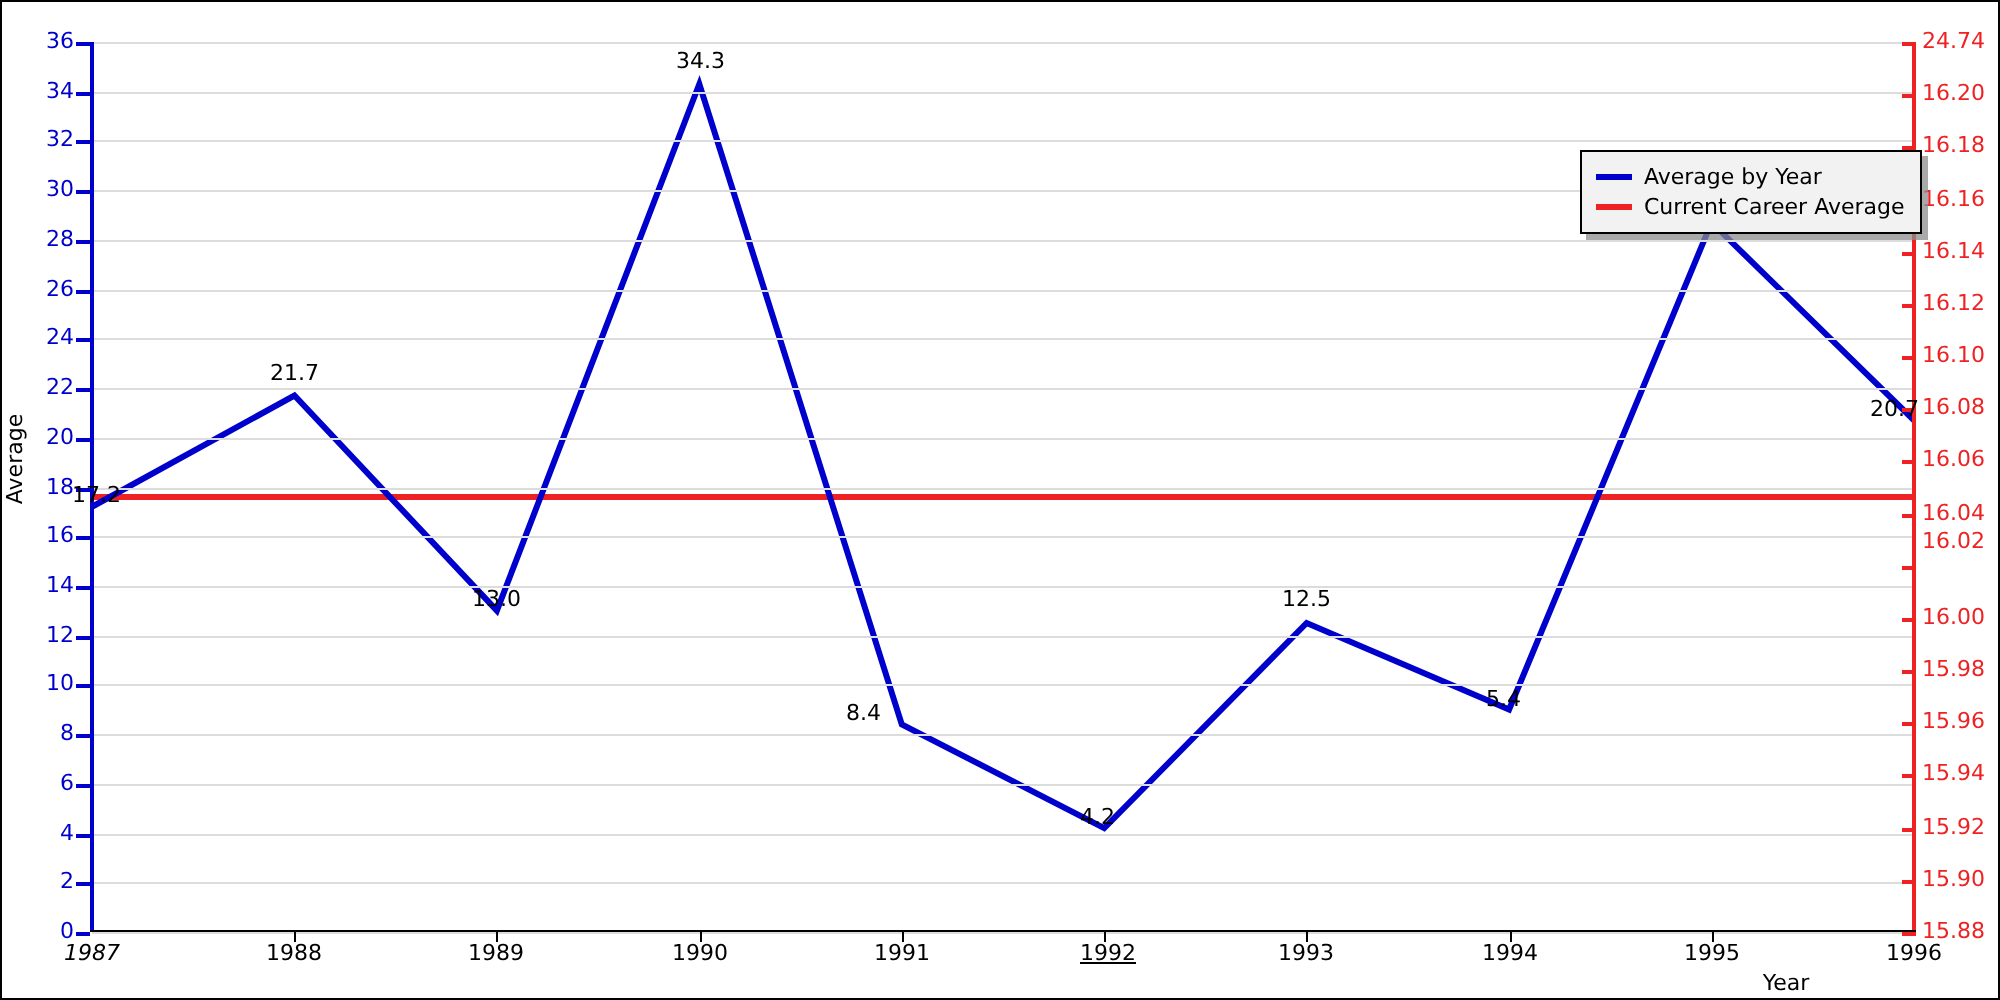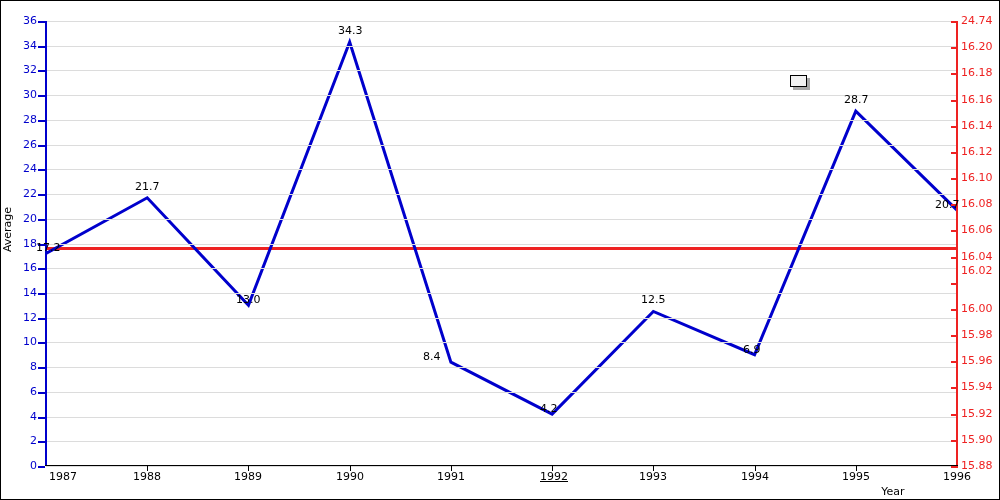--- a/index.html
+++ b/index.html
@@ -270,21 +270,21 @@
       <div class="tick-right" style="top: 99px;"></div>
       <div class="lbl-right" style="top: 93px;">16.16</div>
       <div class="tick-right" style="top: 72px;"></div>
       <div class="lbl-right" style="top: 66px;">16.18</div>
       <div class="tick-right" style="top: 46px;"></div>
       <div class="lbl-right" style="top: 40px;">16.20</div>
       <div class="tick-right" style="top: 20px;"></div>
       <div class="lbl-right" style="top: 14px;">24.74</div>
     </div>
   <div id="bottom-ticks">
-      <div class="lbl-bottom" style="left: 32px; width: 60px;">1987</div>
+      <div class="lbl-bottom" style="left: 15px; width: 60px; font-style: italic;">1987</div>
       <div class="tick-bottom" style="left: 146px;"></div>
       <div class="lbl-bottom" style="left: 116px; width: 60px;">1988</div>
       <div class="tick-bottom" style="left: 247px;"></div>
       <div class="lbl-bottom" style="left: 217px; width: 60px;">1989</div>
       <div class="tick-bottom" style="left: 349px;"></div>
       <div class="lbl-bottom" style="left: 319px; width: 60px;">1990</div>
       <div class="tick-bottom" style="left: 450px;"></div>
       <div class="lbl-bottom" style="left: 420px; width: 60px;">1991</div>
       <div class="tick-bottom" style="left: 551px;"></div>
       <div class="lbl-bottom" style="left: 523px; width: 60px; text-decoration: underline;">1992</div>
@@ -297,24 +297,32 @@
       <div class="lbl-bottom" style="left: 926px; width: 60px;">1996</div>
     </div>
   <div id="point-labels">
       <div class="point-label" style="top: 241px; left: 35px;">17.2</div>
       <div class="point-label" style="top: 180px; left: 134px;">21.7</div>
       <div class="point-label" style="top: 293px; left: 235px;">13.0</div>
       <div class="point-label" style="top: 24px; left: 337px;">34.3</div>
       <div class="point-label" style="top: 350px; left: 422px;">8.4</div>
       <div class="point-label" style="top: 402px; left: 539px;">4.2</div>
       <div class="point-label" style="top: 293px; left: 640px;">12.5</div>
-      <div class="point-label" style="top: 343px; left: 742px;">6.9</div>
+      <div class="point-label" style="top: 343px; left: 742px;">5.4</div>
       <div class="point-label" style="top: 93px; left: 843px;">28.7</div>
       <div class="point-label" style="top: 198px; left: 934px;">20.7</div>
     </div>
 
   <div id="ylabel">Average</div>
   <div id="xlabel">Year</div>
 
   <div id="legend">
+    <div class="legend-row">
+      <span class="legend-swatch" style="background: rgb(0, 0, 204);"></span>
+      <span class="legend-text">Average by Year</span>
+    </div>
+    <div class="legend-row">
+      <span class="legend-swatch" style="background: rgb(238, 34, 34);"></span>
+      <span class="legend-text">Current Career Average</span>
+    </div>
   </div>
 
 </div>
 
 </body></html>

